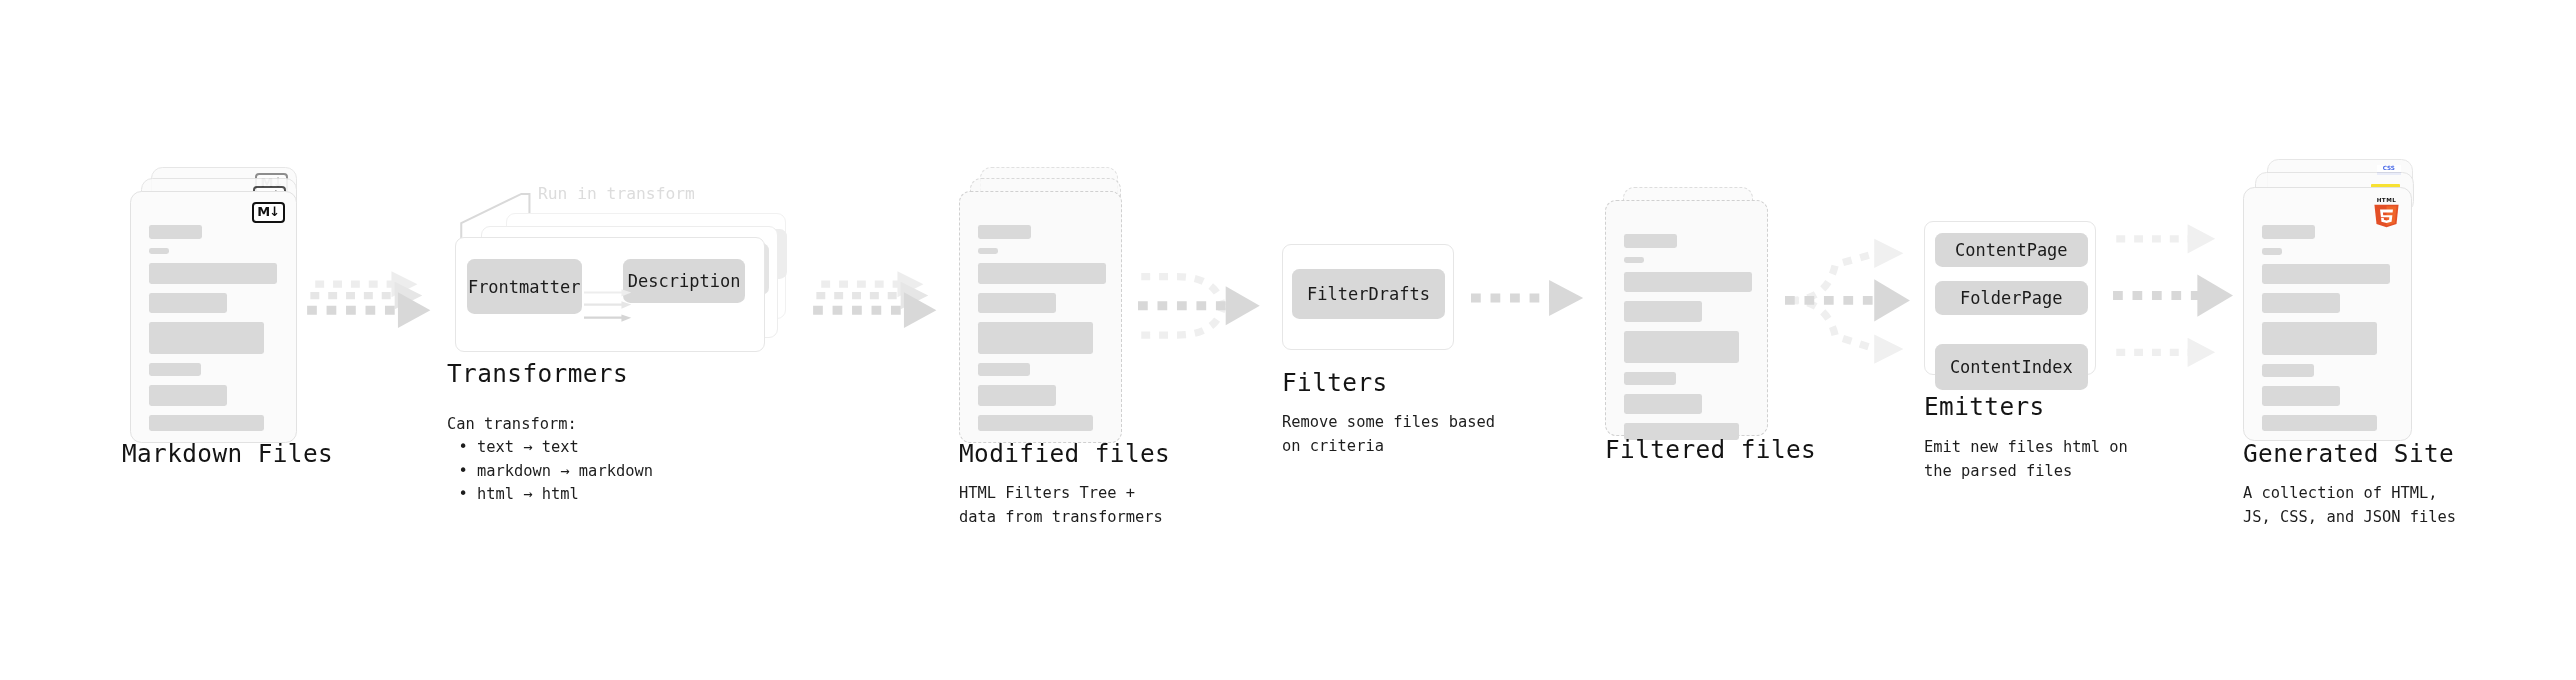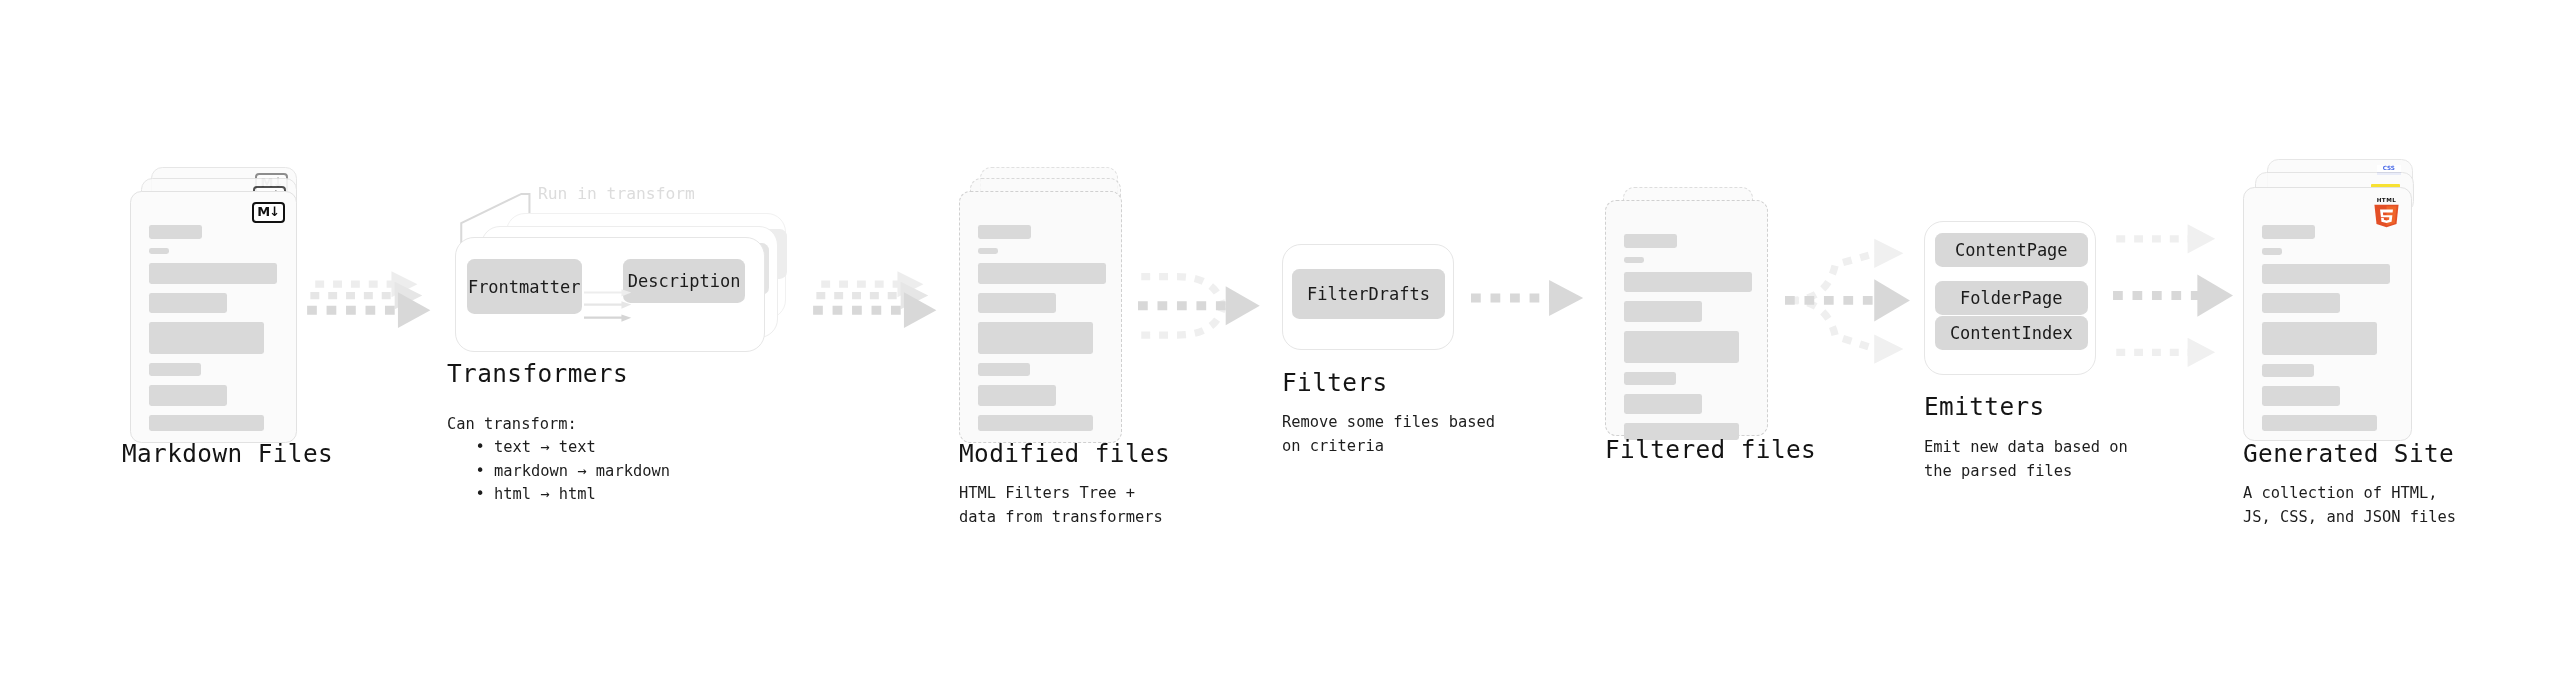--- a/index.html
+++ b/index.html
@@ -45,21 +45,21 @@
     font-family: "DejaVu Sans", "Liberation Sans", sans-serif;
     font-size: 5.7px; font-weight: bold; color: #264de4;
     text-align: center; line-height: 6.5px;
   }
   .css-badge .css-u { height: 2.4px; background: #264de4; margin-top: 0.8px; }
 
   
   .gbox {
     position: absolute;
     border: 1.6px solid #e6e6e6;
-    border-radius: 19px;
+    border-radius: 9px;
     background: #ffffff;
   }
   .gbox.g-back  { border-color: #f1f1f1; }
   .gbox.g-mid   { border-color: #ededed; }
 
   .chip {
     position: absolute;
     background: #d8d8d8;
     border-radius: 7.3px;
     color: #1b1b1b;
@@ -90,21 +90,21 @@
     font-size: 16.3px;
     color: #dcdcdc;
     white-space: nowrap;
   }
 
   
   .conn { position: absolute; }
   .conn svg { display: block; overflow: visible; }
 
   ul.tlist { list-style: none; }
-  ul.tlist li { white-space: pre; margin-left: 17px; }
+  ul.tlist li { white-space: pre; }
 </style>
 </head>
 <body>
 
 <div id="stage">
 
   <div class="node" style="left:130px; top:167px;">
     <div class="cardstack" style="width:179px; height:276px;">
 
       <div class="card ghost1" style="left:21px; top:0px; width:146px; height:49px;">
@@ -296,24 +296,24 @@
         <line x1="0" y1="88" x2="114" y2="88"></line>
         </g>
       <polygon points="110,62 154,88 110,114" fill="#d8d8d8"></polygon>
     </svg>
   </div>
 
   <div class="node" style="left:1924px; top:221px;">
     <div class="gbox" style="left:0px; top:0px; width:172px; height:154px;">
       <div class="chip" style="left:9.8px; top:10.6px; width:153px; height:34px;">ContentPage</div>
       <div class="chip" style="left:9.8px; top:59px; width:153px; height:34px;">FolderPage</div>
-      <div class="chip" style="left:9.8px; top:94px; width:153px; height:34px;">ContentIndex</div>
+      <div class="chip" style="left:9.8px; top:122px; width:153px; height:46px;">ContentIndex</div>
     </div>
     <div class="title" style="left:0px; top:171px;">Emitters</div>
-    <div class="subtitle" style="left:0px; top:215px;">Emit new data based on
+    <div class="subtitle" style="left:0px; top:215px;">Emit new files html on
 the parsed files</div>
   </div>
 
   <div class="conn" style="left:2113px; top:221px;">
     <svg width="146" height="154" viewBox="0 0 180 190">
       <g stroke="#efefef" stroke-width="9" stroke-dasharray="11 11" fill="none">
         <line x1="4" y1="22" x2="96" y2="22"></line>
         </g>
       <polygon points="92,4 126,22 92,40" fill="#f0f0f0"></polygon>
 

